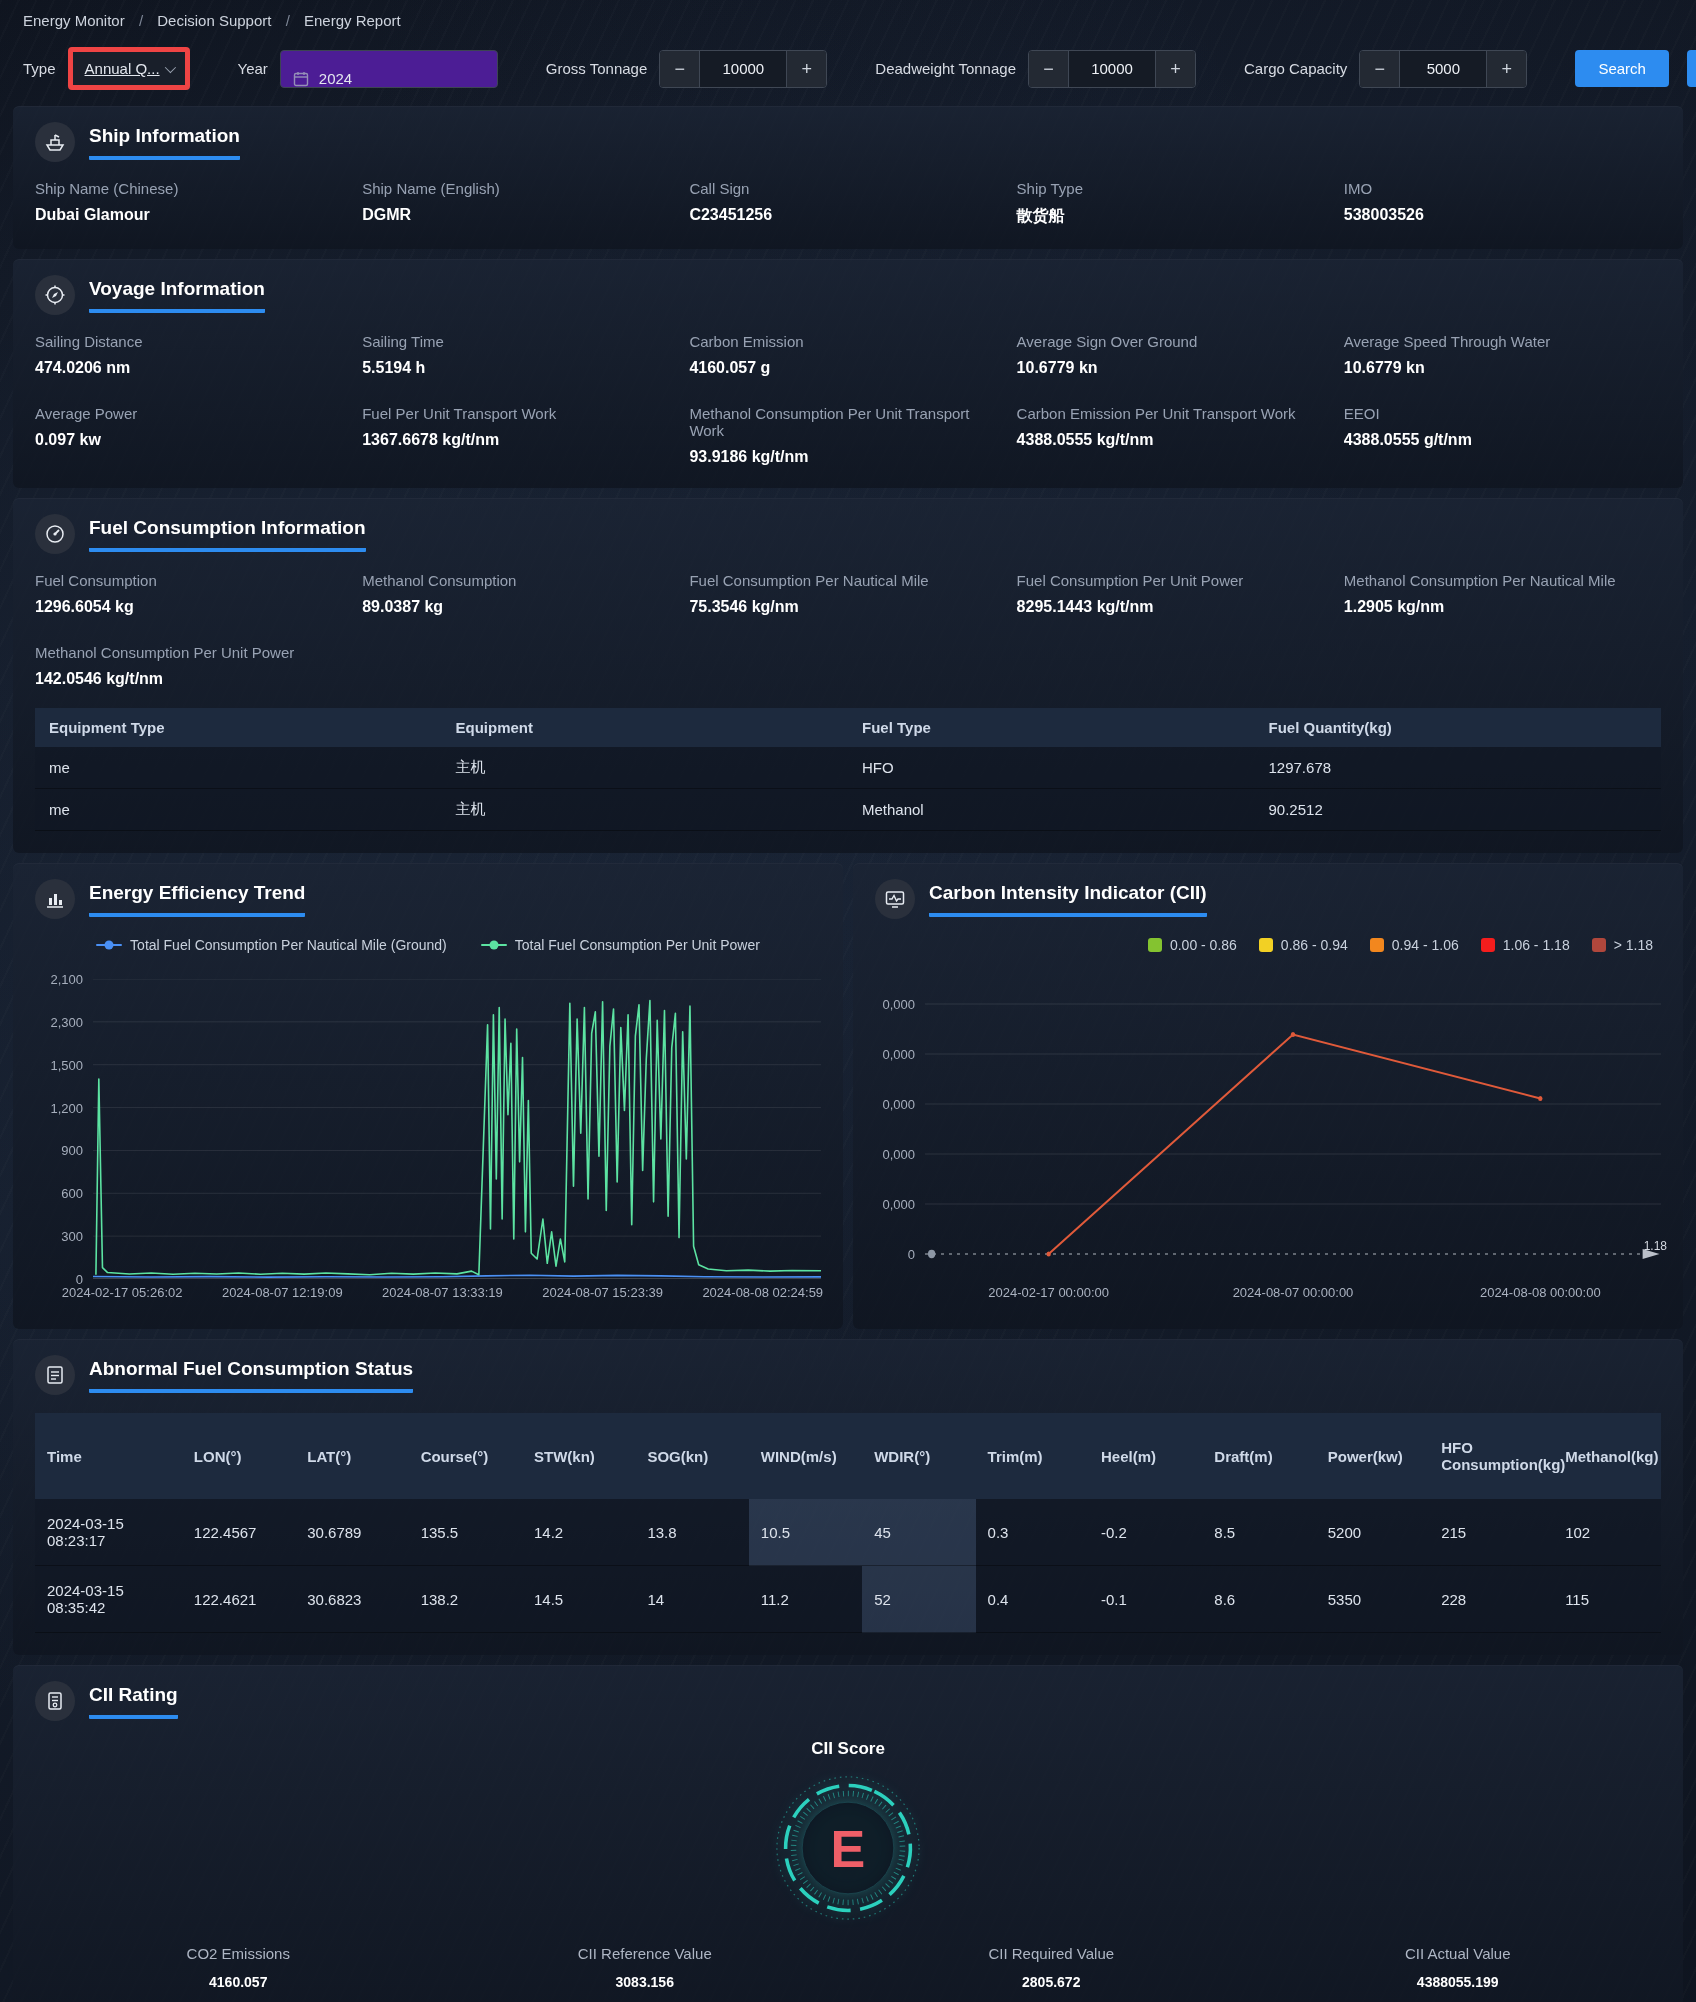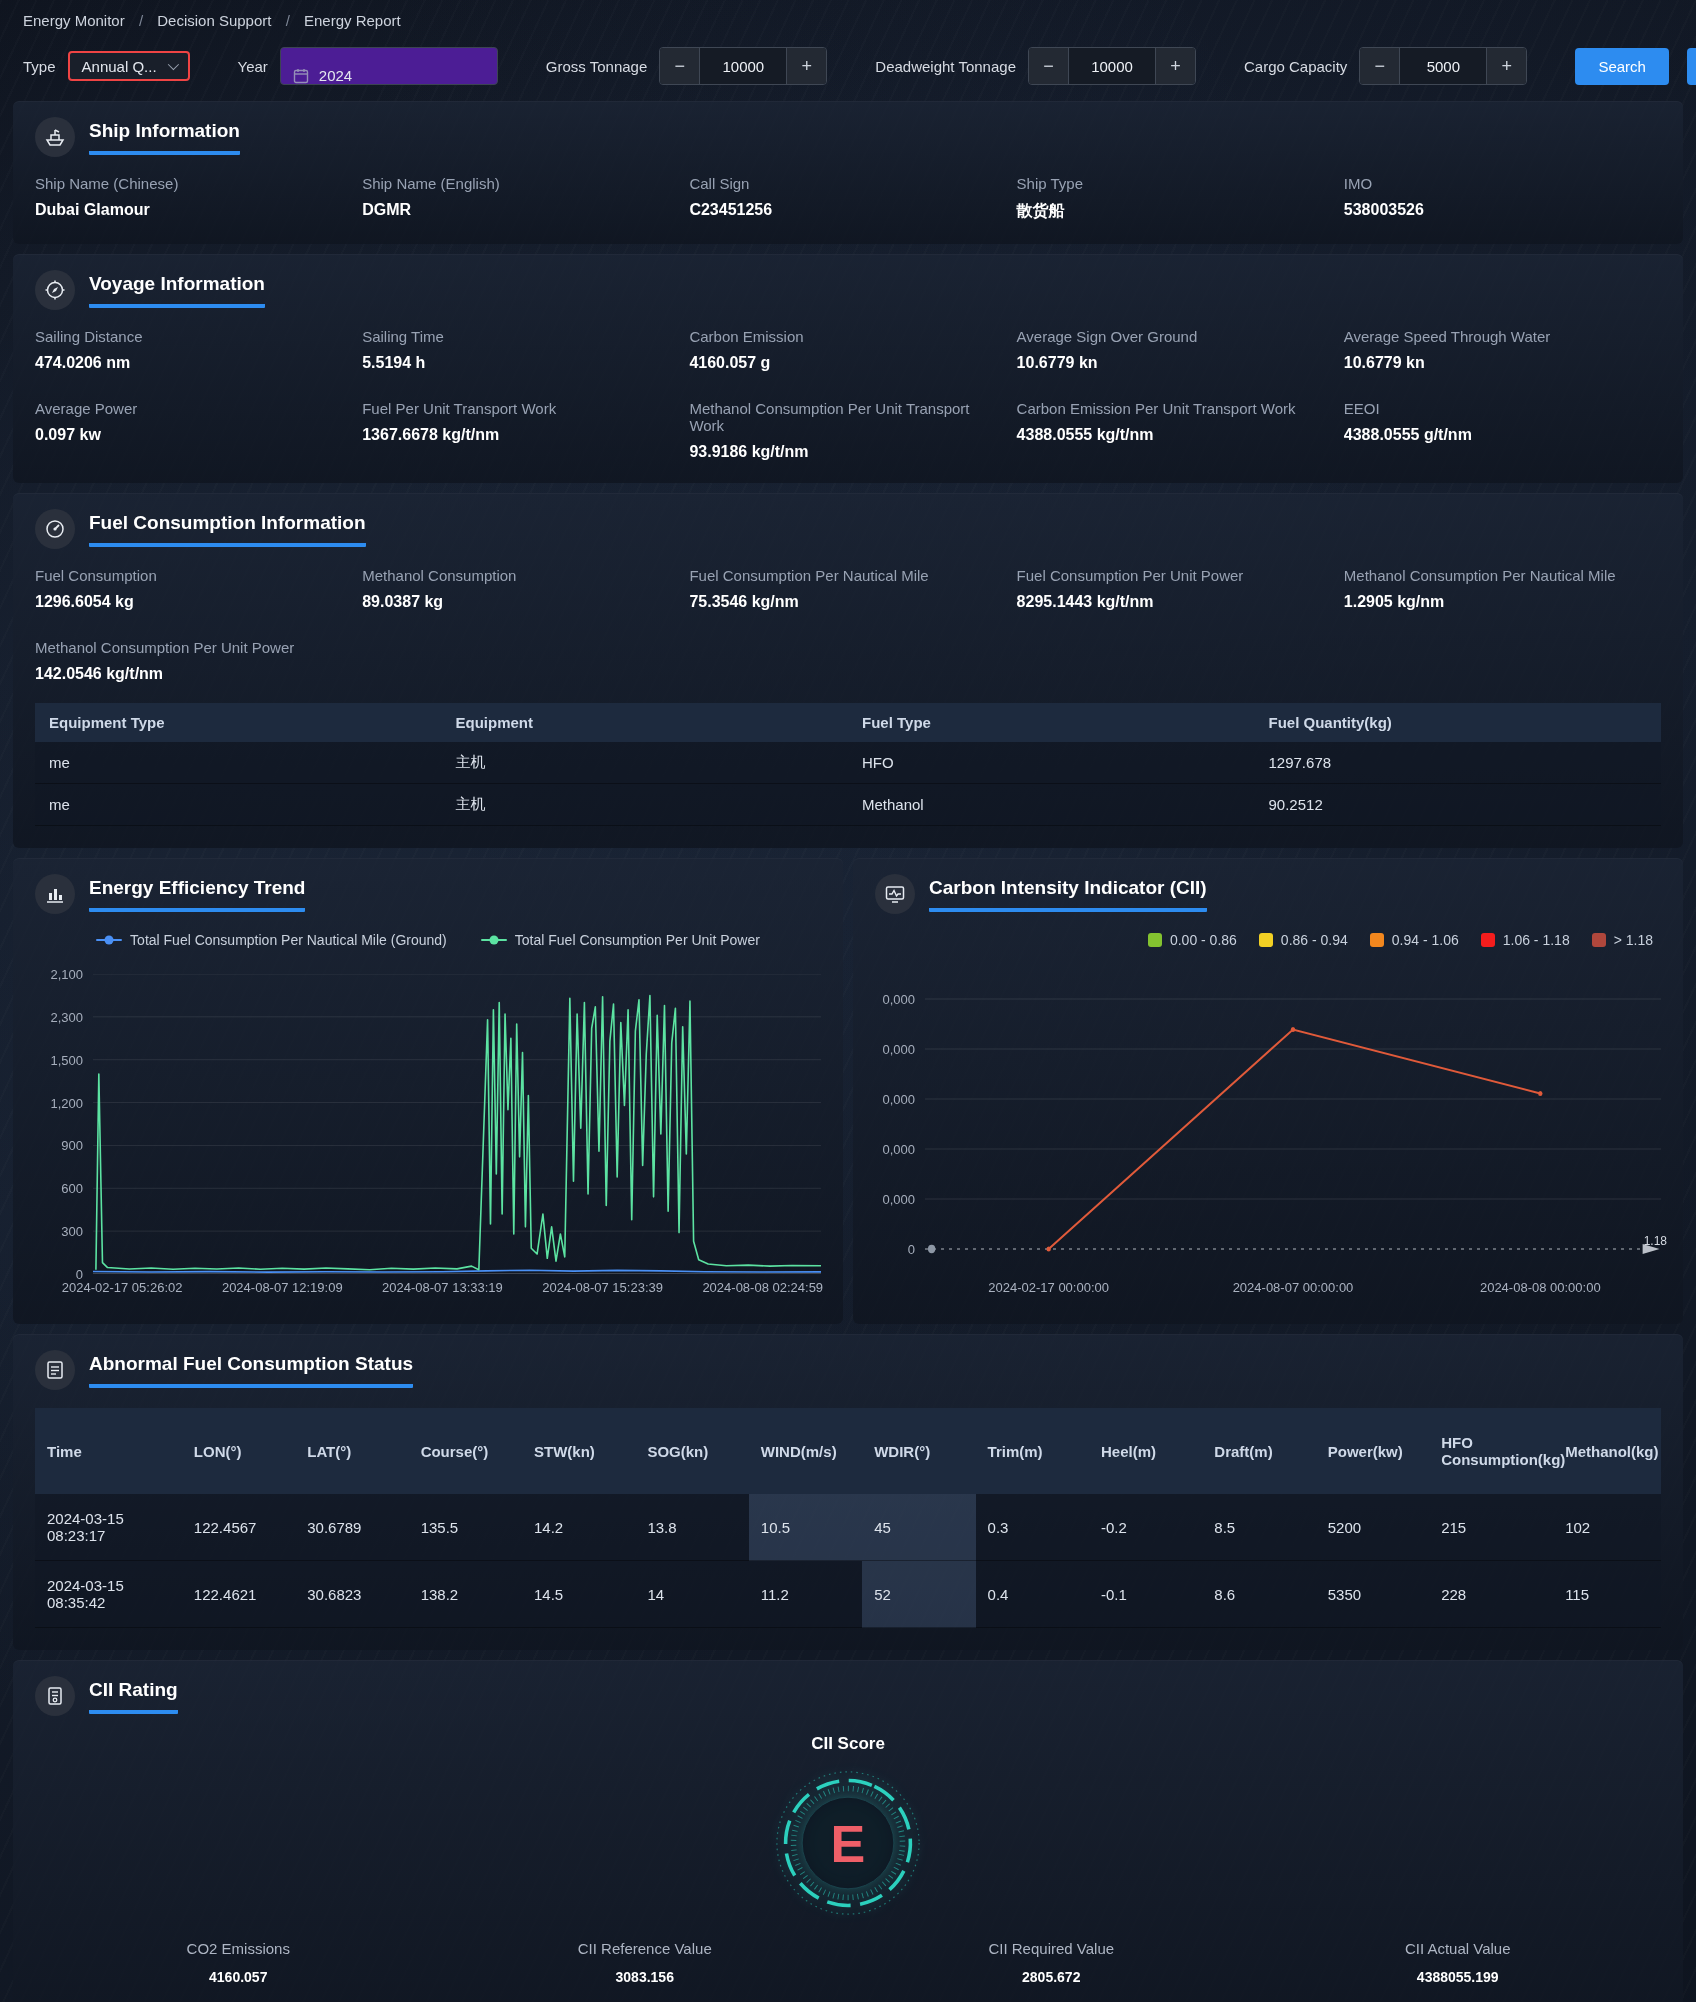--- a/index.html
+++ b/index.html
@@ -21,22 +21,22 @@
   .breadcrumb { padding:6px 10px 10px; font-size:15px; color:#cdd3dd; }
   .breadcrumb .crumb { cursor:default; }
   .breadcrumb .sep { color:#7d8696; margin:0 10px; }
 
   
   .filterbar { display:flex; align-items:center; padding:8px 10px 16px; gap:12px; font-size:15px; }
   .flabel { color:#d7dbe3; margin-right:12px; white-space:nowrap; }
   .fgroup { display:flex; align-items:center; }
   .fgroup + .fgroup { margin-left:36px; }
   .select {
-    width:122px; height:30px; background:#191f2a; border:2px solid #ef4444; border-radius:4px;
-    display:flex; align-items:center; justify-content:space-between; padding:0 12px; color:#e3e7ee; cursor:pointer;
+    width:122px; height:43px; background:#191f2a; border:5px solid #ef4444; border-radius:4px;
+    display:flex; align-items:center; justify-content:space-between; padding:0 12px; color:#e3e7ee; cursor:pointer;text-decoration:underline;
   }
   .chev { width:8px; height:8px; border-right:1.5px solid #97a0ae; border-bottom:1.5px solid #97a0ae; transform:rotate(45deg) translateY(-2px); }
   .inputbox {
     width:218px; height:38px; background:#4c1d95; border:1px solid #3c4452; border-radius:4px;
     display:flex; align-items:flex-end; padding:0 12px; gap:10px; color:#e3e7ee;
   }
   .cal-icon { opacity:.75; flex:0 0 auto; }
   .stepper { display:flex; height:38px; border:1px solid #3f4754; border-radius:4px; overflow:hidden; }
   .step-btn {
     width:40px; background:#232933; border:none; color:#cfd5de; font-size:18px; cursor:pointer;

